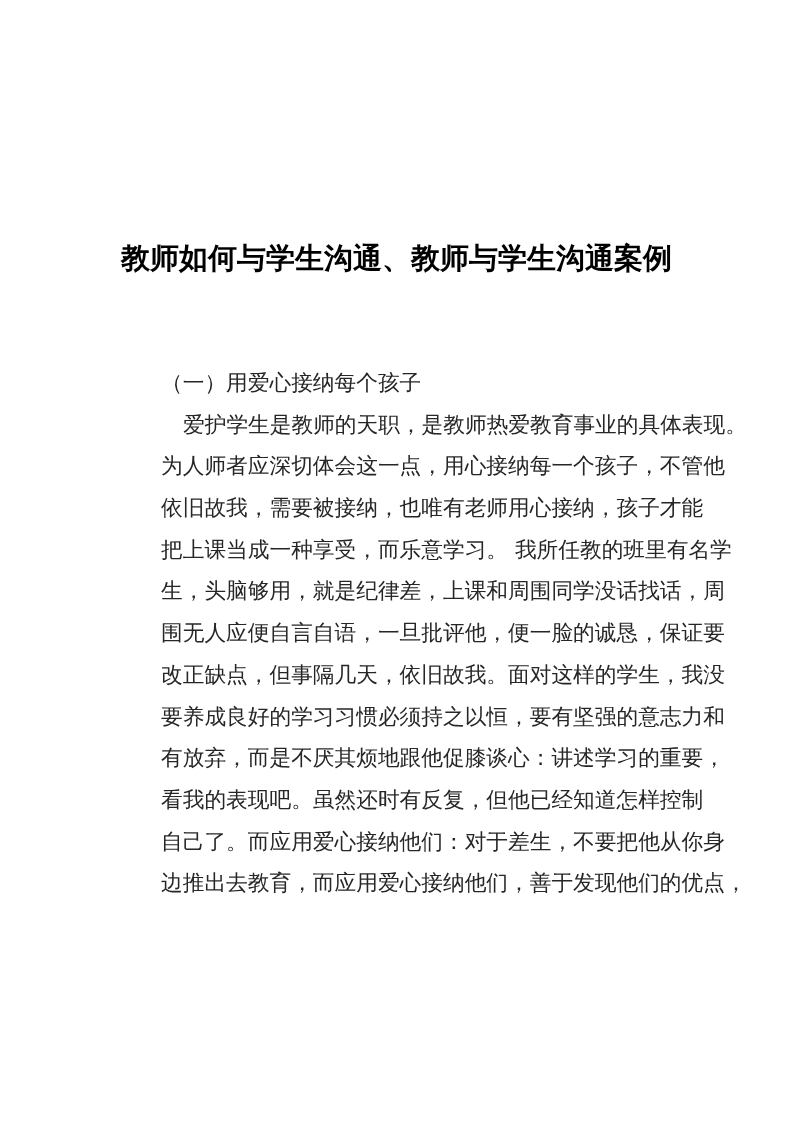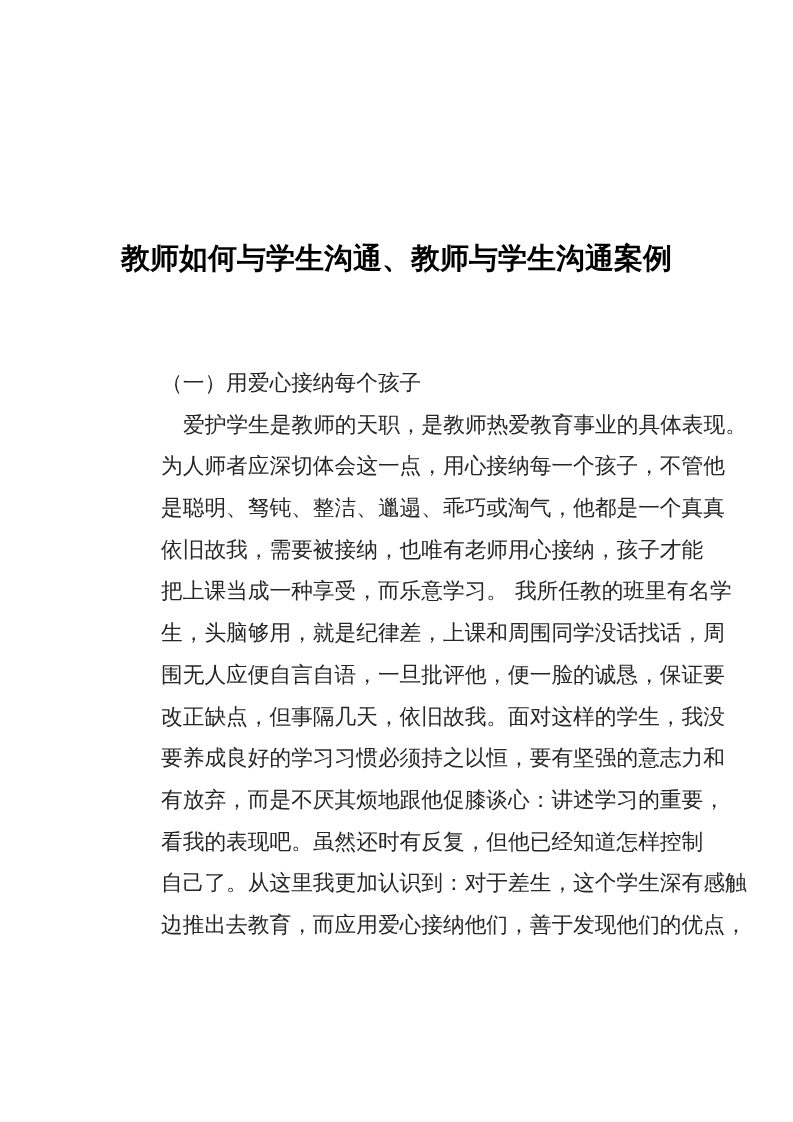--- a/index.html
+++ b/index.html
@@ -52,25 +52,24 @@
 </style>
 </head>
 <body>
 
 <div class="page">
   <h1 class="doc-title">教师如何与学生沟通、教师与学生沟通案例</h1>
   <div class="doc-body" id="doc-body">
       <div class="body-line">（一）用爱心接纳每个孩子</div>
       <div class="body-line indent">爱护学生是教师的天职，是教师热爱教育事业的具体表现。</div>
       <div class="body-line">为人师者应深切体会这一点，用心接纳每一个孩子，不管他</div>
-      <div class="body-line">是聪明、驽钝、整洁、邋遢、乖巧或淘气，他都是一个真真</div>
       <div class="body-line">依旧故我，需要被接纳，也唯有老师用心接纳，孩子才能</div>
       <div class="body-line">把上课当成一种享受，而乐意学习。 我所任教的班里有名学</div>
       <div class="body-line">生，头脑够用，就是纪律差，上课和周围同学没话找话，周</div>
       <div class="body-line">围无人应便自言自语，一旦批评他，便一脸的诚恳，保证要</div>
       <div class="body-line">改正缺点，但事隔几天，依旧故我。面对这样的学生，我没</div>
       <div class="body-line">要养成良好的学习习惯必须持之以恒，要有坚强的意志力和</div>
       <div class="body-line">有放弃，而是不厌其烦地跟他促膝谈心：讲述学习的重要，</div>
       <div class="body-line">看我的表现吧。虽然还时有反复，但他已经知道怎样控制</div>
-      <div class="body-line">自己了。从这里我更加认识到：对于差生，这个学生深有感触</div>
+      <div class="body-line">自己了。而应用爱心接纳他们：对于差生，不要把他从你身</div>
       <div class="body-line">边推出去教育，而应用爱心接纳他们，善于发现他们的优点，</div>
     </div>
 </div>
 
 </body></html>

